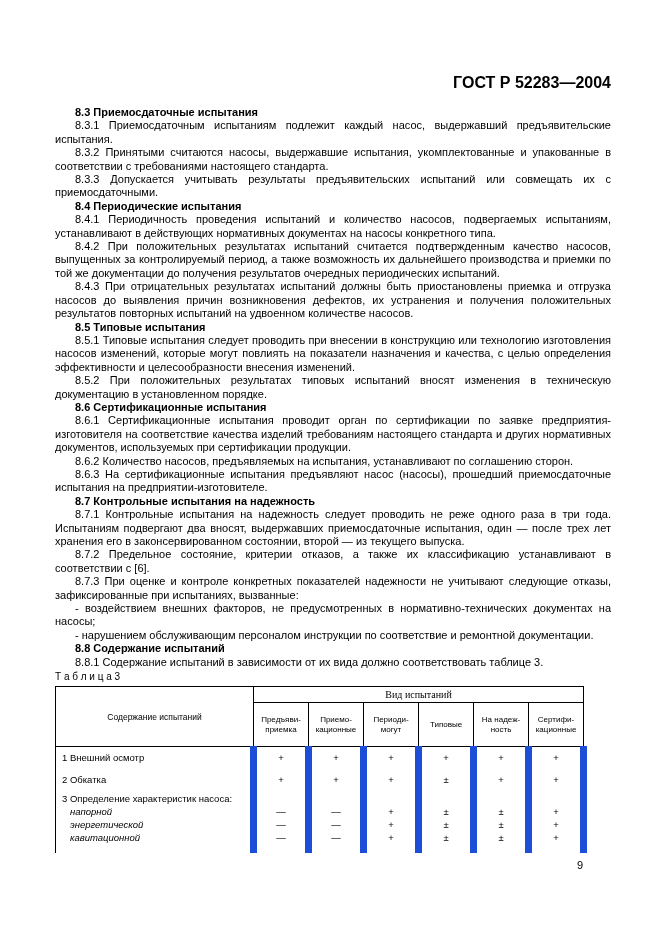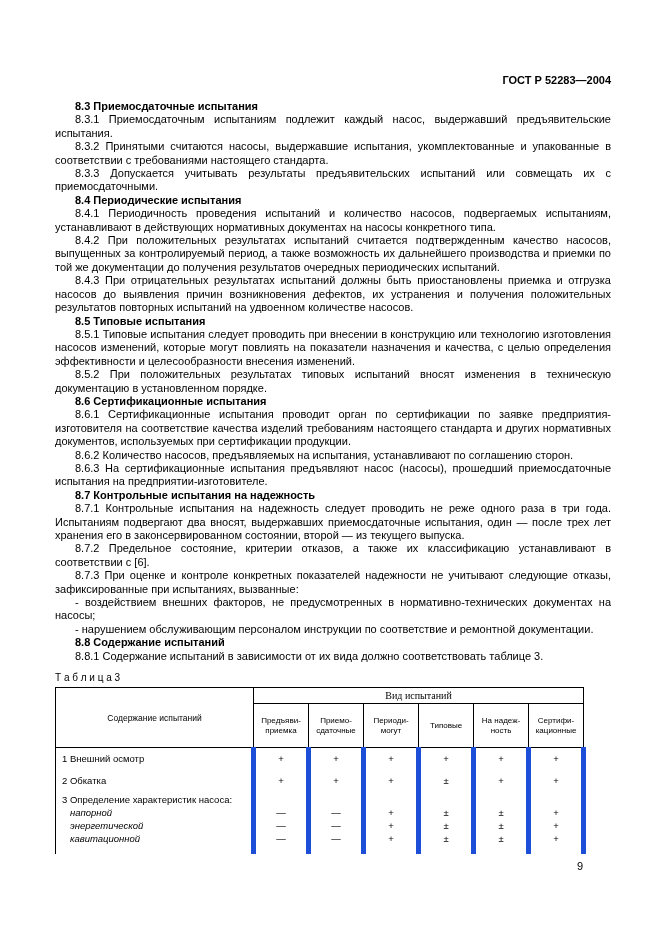--- a/index.html
+++ b/index.html
@@ -4,42 +4,42 @@
 <style>
   * { margin:0; padding:0; box-sizing:border-box; }
   html,body { background:#fff; }
   body {
     width:661px; height:936px; position:relative;
     font-family:"Liberation Sans", sans-serif; color:#000;
     overflow:hidden;
   }
   .page { position:absolute; left:55px; top:74px; width:556px; }
   .doc-header {
-    text-align:right; font-weight:bold; font-size:11px; margin-bottom:14px;
+    text-align:right; font-weight:bold; font-size:16px; margin-bottom:14px;
   }
   .body-text p {
     font-size:11px; line-height:13.4px; text-align:justify; text-indent:20px;
   }
   .body-text p.heading { font-weight:bold; }
-  .table-caption { font-size:10px; margin-top:9px; margin-bottom:4px; }
+  .table-caption { font-size:10px; margin-top:2px; margin-bottom:4px; }
   table.gost {
     border-collapse:collapse; width:528px; table-layout:fixed;
     border-top:1px solid #000;
   }
   .gost col.c-content { width:198px; }
   .gost col.c-kind { width:55px; }
   .gost thead th {
     border:1px solid #000; font-weight:normal; text-align:center;
     vertical-align:middle; white-space:pre-line;
   }
   .gost th.group { font-size:10px; height:16px;font-family:Liberation Serif, serif; }
   .gost th.colhead { font-size:8px; height:44px; line-height:10px; padding:2px 1px; }
   .gost th.content-head { font-size:8.5px; }
   .gost tbody td {
-    border-left:1px solid #000; border-right:5px solid #1d4ed8;
+    border-left:1px solid #000; border-right:7px solid #1d4ed8;
     padding:1px 3px; vertical-align:top; text-align:center;
     font-size:9.5px; line-height:11px;
   }
   .gost tbody tr.spaced td { height:22px; padding-top:5px; }
   .gost tbody tr.grp td { height:13px; padding-top:2px; }
   .gost tbody tr.sub td { height:11px; }
   .gost tbody tr.last td { padding-bottom:10px; }
   .gost tbody td.label { text-align:left; padding-left:6px; }
   .gost tbody tr.sub td.label { padding-left:14px;font-style:italic; }
   .page-number { text-align:right; padding-right:28px; margin-top:6px; font-size:11px; }
@@ -91,21 +91,21 @@
     </colgroup>
     <thead>
       <tr>
         <th rowspan="2" class="content-head">Содержание испытаний</th>
         <th colspan="6" class="group">Вид испытаний</th>
       </tr>
       <tr>
         <th class="colhead">Предъяви-
 приемка</th>
         <th class="colhead">Приемо-
-сдаточные</th>
+кационные</th>
         <th class="colhead">Периоди-
 могут</th>
         <th class="colhead">Типовые</th>
         <th class="colhead">На надеж-
 ность</th>
         <th class="colhead">Сертифи-
 кационные</th>
       </tr>
     </thead>
     <tbody>

